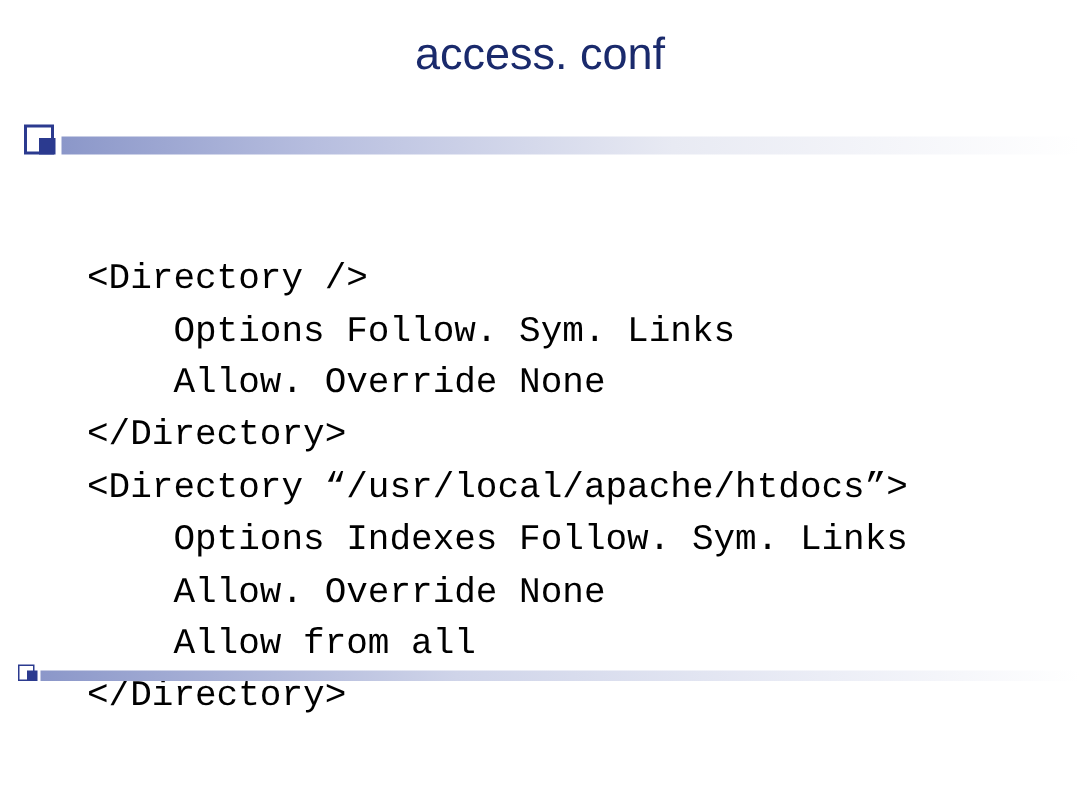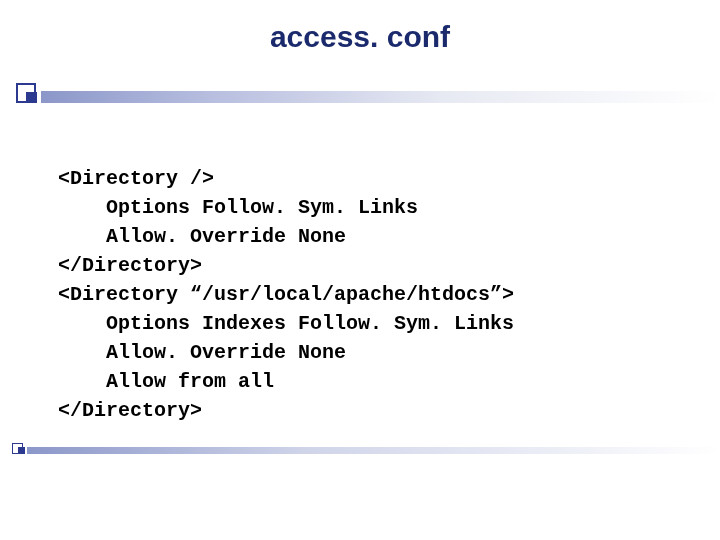--- a/index.html
+++ b/index.html
@@ -8,21 +8,20 @@
     width: 720px;
     height: 540px;
     background: #ffffff;
     font-family: Arial, sans-serif;
     overflow: hidden;
   }
   .slide {
     position: relative;
     width: 720px;
     height: 456px;
-    font-weight: bold;
   }
   .title {
     text-align: center;
     font-size: 30px;
     color: #1a2a6c;
     padding-top: 20px;
     font-family: Arial, sans-serif;
   }
   .band {
     position: absolute;
@@ -55,21 +54,21 @@
     top: 13px;
     width: 679px;
     height: 12px;
     background: linear-gradient(to right, #8b97c9 0%, #b7bedf 25%, #e8eaf3 60%, #ffffff 100%);
   }
   .code {
     position: absolute;
     top: 135px;
     left: 58px;
     font-family: "Courier New", Courier, monospace;
-    font-size: 20px;
+    font-size: 24px;
     color: #000000;
     line-height: 1.45;
     white-space: pre;
   }
   .footer {
     position: absolute;
     bottom: 0;
     left: 0;
     width: 720px;
     height: 10px;

